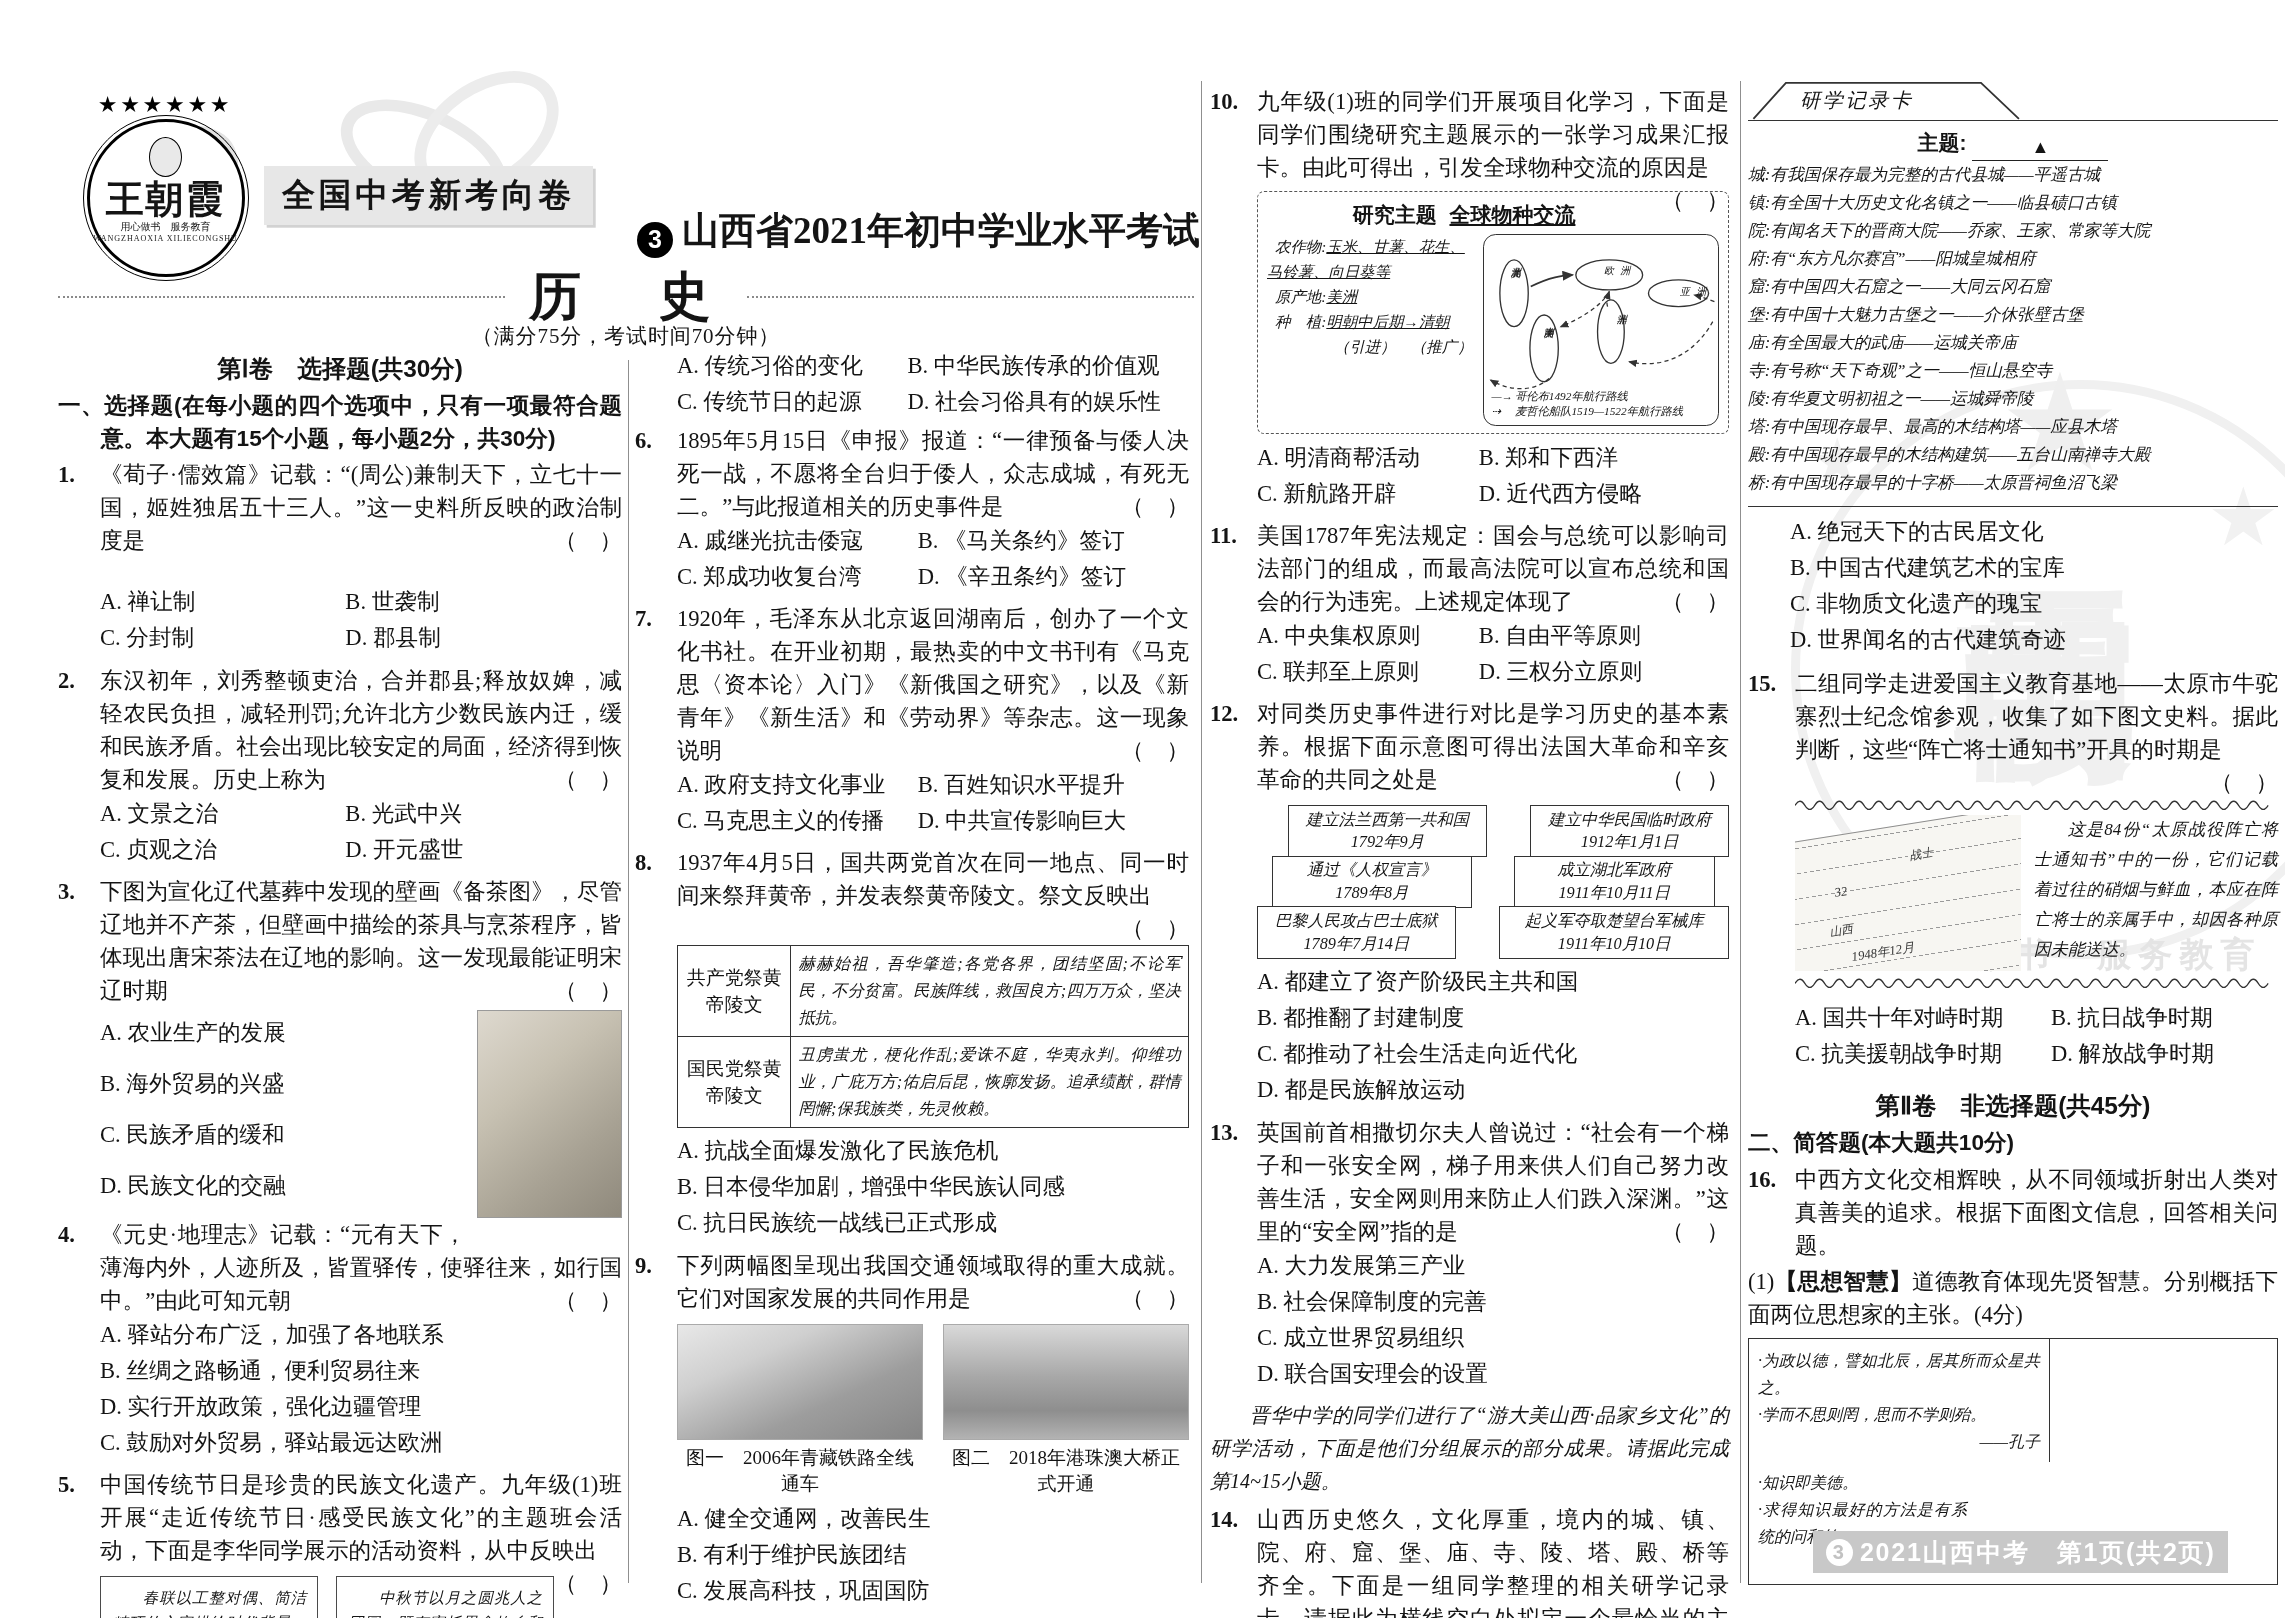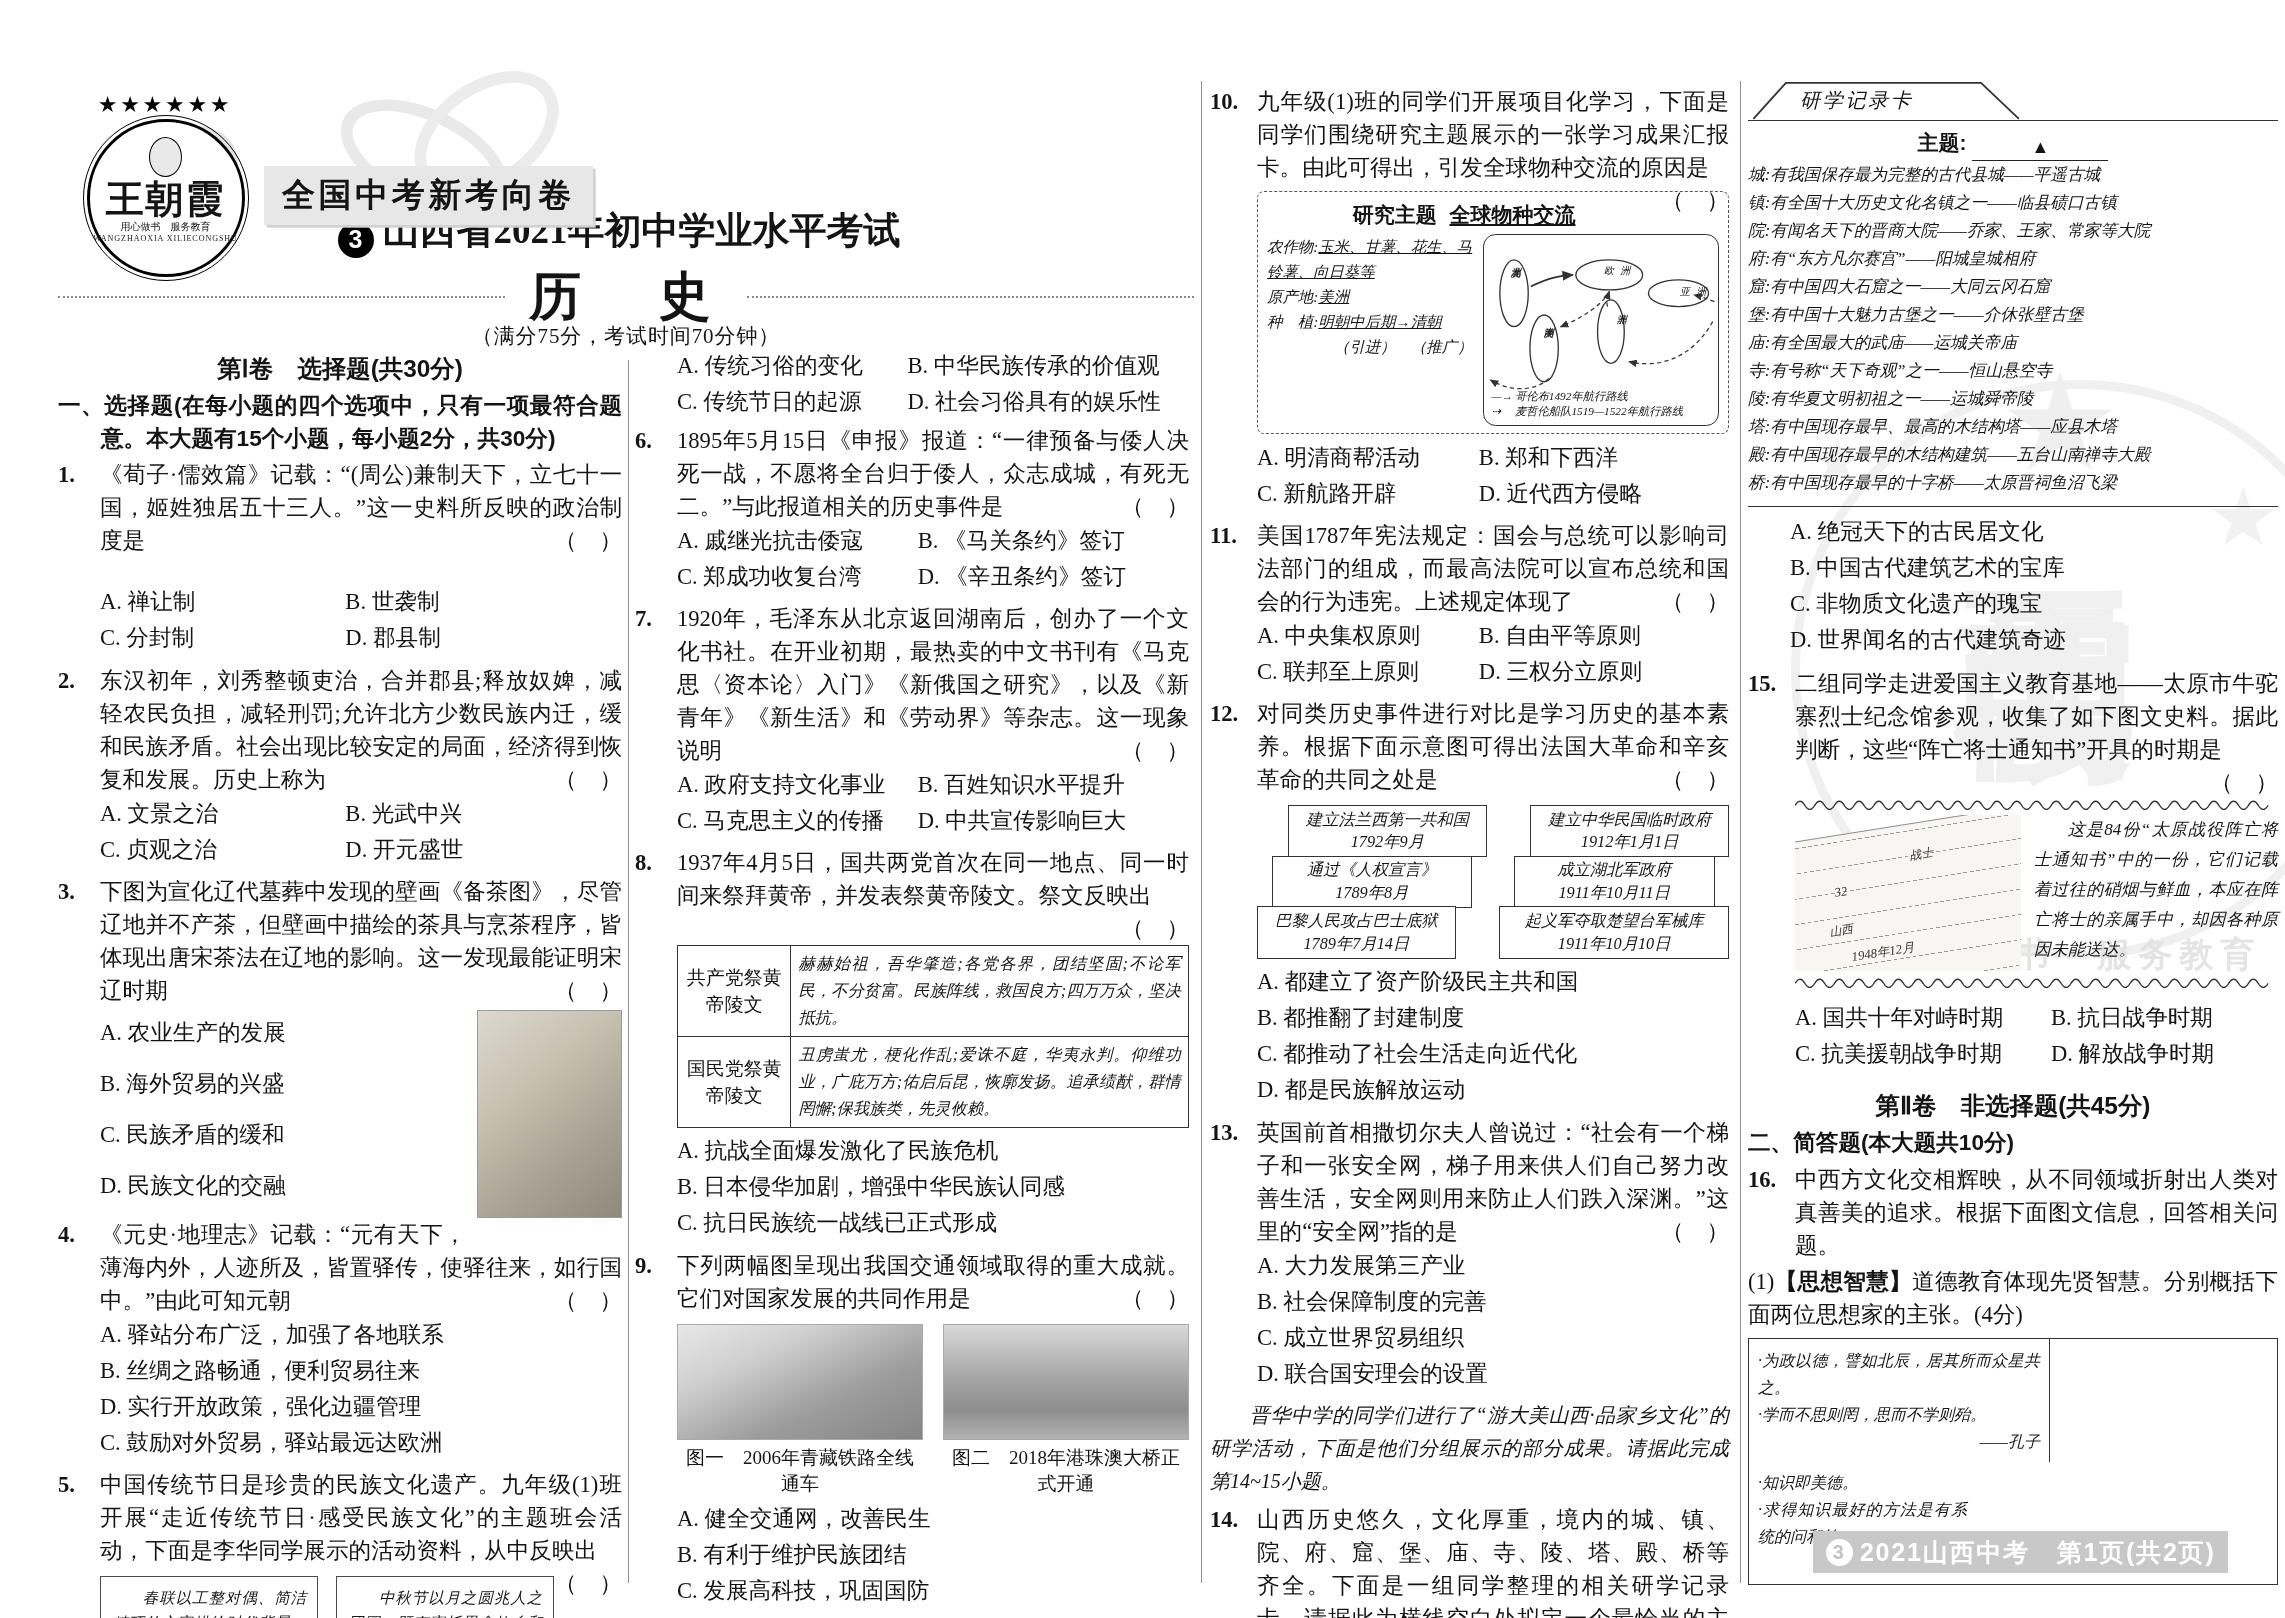--- a/index.html
+++ b/index.html
@@ -19,21 +19,21 @@
   .ribbon.r2{left:335px;top:109px;width:154px;height:72px;transform:rotate(25deg);border-color:#e9e9e9;}
   .ribbon.r3{left:434px;top:54px;width:81px;height:136px;transform:rotate(55deg);border-color:#ececec;}
   .logo{position:absolute;left:63px;top:94px;width:204px;height:217px;z-index:3;}
   .logo-stars{position:absolute;top:-1.8px;left:0;width:100%;text-align:center;font-size:22px;letter-spacing:2.7px;color:#000;}
   .logo-circle{position:absolute;top:25px;left:23.5px;width:152px;height:152px;border:3.6px solid #000;outline:1.8px solid #000;outline-offset:3.6px;border-radius:50%;background:#fff;text-align:center;}
   .logo-face{width:31px;height:38px;border:1.8px solid #000;border-radius:50%;margin:14.5px auto 1.8px;background:#e9e9e9;}
   .logo-brand{font-size:38px;font-weight:bold;font-family:"Liberation Sans",sans-serif;letter-spacing:1.8px;line-height:43px;}
   .logo-sub{font-size:10px;line-height:12.7px;}
   .logo-ring{font-size:8.1px;letter-spacing:0.9px;color:#222;}
   .series{position:absolute;left:264px;top:166px;background:#e7e7e7;padding:7.2px 18px;font-family:"Liberation Sans",sans-serif;font-weight:bold;font-size:33px;letter-spacing:3.6px;box-shadow:2.7px 2.7px 0 #d2d2d2;z-index:3;}
-  .paper-title{position:absolute;left:51px;top:206px;width:1136px;text-align:center;font-size:37px;font-weight:bold;z-index:2;}
+  .paper-title{position:absolute;left:64px;top:206px;width:1136px;text-align:right;font-size:37px;font-weight:bold;z-index:2;}
   .hbadge{display:inline-flex;width:36px;height:36px;border-radius:50%;background:#000;color:#fff;font-size:25px;font-weight:bold;align-items:center;justify-content:center;font-family:"Liberation Sans",sans-serif;vertical-align:-5.4px;margin-right:9px;}
   .subject-row{position:absolute;left:58px;top:262px;width:1136px;display:flex;align-items:center;gap:23.5px;z-index:2;}
   .dotline{flex:1;border-top:2.7px dotted #8a8a8a;height:0;}
   .subject{font-size:52px;font-weight:bold;font-family:"Liberation Sans",sans-serif;letter-spacing:12.7px;white-space:nowrap;}
   .paper-note{position:absolute;left:58px;top:322px;width:1136px;text-align:center;font-size:21px;letter-spacing:0.9px;z-index:2;}
   
   .vline{position:absolute;border-left:0.9px solid #8f8f8f;z-index:1;}
   .col{position:absolute;z-index:2;}
   .col1{left:58px;top:351px;width:564px;}
   .col2{left:635px;top:348px;width:554px;}
@@ -69,21 +69,21 @@
   .ph{height:114px;border:0.9px solid #aaa;}
   .ph-rail{background:linear-gradient(155deg,#e8e8e8 0%,#cfcfcf 30%,#9d9d9d 65%,#858585 100%);}
   .ph-bridge{background:linear-gradient(180deg,#d9d9d9 0%,#a8a8a8 45%,#8e8e8e 75%,#b3b3b3 100%);}
   .fig-cap{font-size:19px;line-height:26px;margin-top:5.4px;}
   
   .report-card{border:1.8px dashed #555;border-radius:7.2px;padding:7.2px 9px;margin:7.2px 0 5.4px;}
   .rc-title{text-align:center;font-size:21px;font-weight:bold;font-family:"Liberation Sans",sans-serif;line-height:31px;}
   .rc-topic{text-decoration:underline;margin-left:12.7px;}
   .rc-body{display:flex;gap:7.2px;margin-top:3.6px;}
   .rc-left{width:47%;font-style:italic;font-size:15.4px;line-height:25px;}
-  .rc-lab{white-space:nowrap;}
+  .rc-lab{white-space:nowrap;margin-left:8px;}
   .rc-val{text-decoration:underline;}
   .rc-sub{padding-left:67px;}
   .rc-map{width:53%;border:1.8px solid #333;border-radius:12.7px;position:relative;height:192px;box-sizing:border-box;}
   .rc-map svg{position:absolute;left:0;top:0;width:100%;height:100%;}
   .vlabel{position:absolute;writing-mode:vertical-rl;text-orientation:upright;font-size:10px;font-style:italic;line-height:10px;}
   .hlabel{position:absolute;font-size:10px;font-style:italic;text-align:center;letter-spacing:6.3px;}
   .legend{position:absolute;left:7.2px;bottom:5.4px;font-size:11.3px;font-style:italic;line-height:15.4px;white-space:nowrap;}
   .legend .ic{display:inline-block;width:23.5px;}
   
   .stairs{display:flex;gap:12.7px;margin:9px 0 5.4px;}

